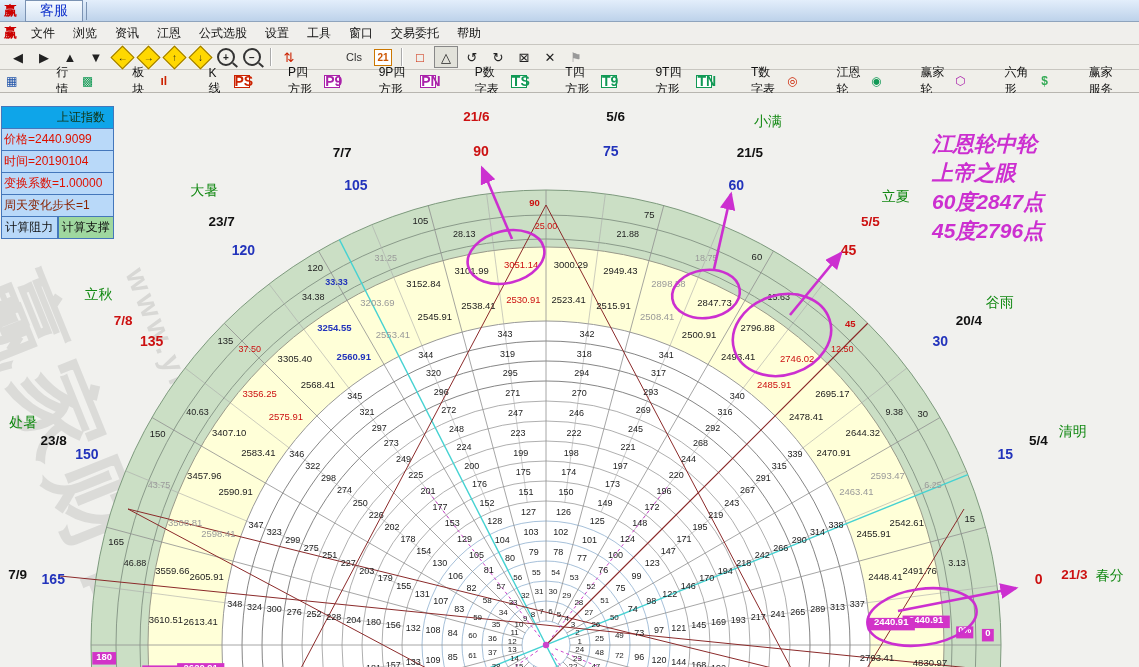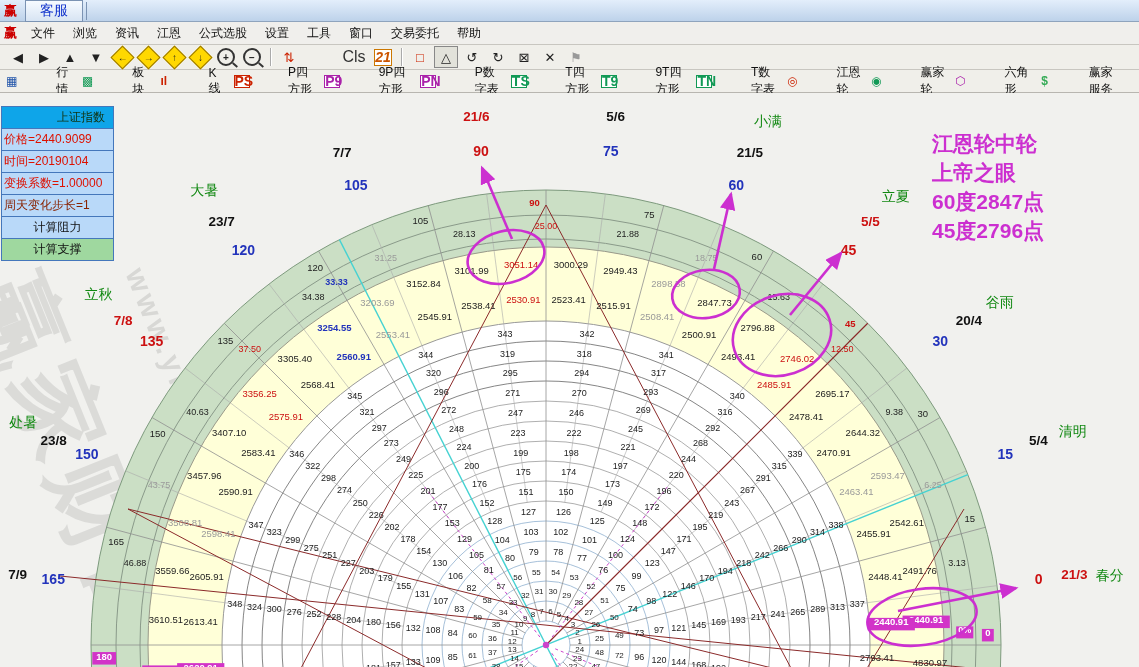--- a/index.html
+++ b/index.html
@@ -20,44 +20,44 @@
   .tool{width:22px;height:20px;display:flex;align-items:center;justify-content:center;margin:0 1px;
         font-size:13px;color:#222;border:1px solid transparent;}
   .tool.pressed{border:1px solid #888;background:#e2e2da;}
   .sep{width:1px;height:18px;background:#aaa;margin:0 5px;box-shadow:1px 0 0 #fff;}
   .dia{width:15px;height:15px;background:#ffd800;border:1px solid #997700;transform:rotate(45deg);
        display:flex;align-items:center;justify-content:center;}
   .dia>span{transform:rotate(-45deg);font-size:10px;color:#222;font-weight:bold;}
   .lens{width:14px;height:14px;border:2px solid #333;border-radius:50%;position:relative;
         display:flex;align-items:center;justify-content:center;font-size:10px;font-weight:bold;color:#222;}
   .lens:after{content:"";position:absolute;width:6px;height:2px;background:#333;right:-5px;bottom:-2px;transform:rotate(40deg);}
-  .cal{width:16px;height:15px;border:1px solid #cc7700;background:#ffffff;color:#cc5500;font-size:14px;
-       display:flex;align-items:center;justify-content:center;font-weight:bold;font-style:italic;}
-  .txttool{font-size:16px;color:#333;padding:0 3px;margin-left:37px;}
+  .cal{width:16px;height:15px;border:1px solid #cc7700;background:#ffffff;color:#cc5500;font-size:10px;
+       display:flex;align-items:center;justify-content:center;font-weight:bold;}
+  .txttool{font-size:11px;color:#333;padding:0 3px;margin-left:37px;}
   
   .toolbar2{height:22px;background:#f0efea;border-bottom:1px solid #b8b6b0;display:flex;align-items:center;padding:0 6px;}
   .feat{display:flex;align-items:center;margin-right:10px;cursor:default;}
   .feat .fico{width:15px;height:13px;margin-right:3px;display:flex;align-items:center;justify-content:center;
         font-size:9px;font-weight:bold;}
   .badge{border:1px solid;width:14px;height:11px;line-height:11px;text-align:center;font-size:14px;font-weight:bold;background:#fff;}
   .flabel{font-size:12px;color:#111;margin-left:36px;}
   
   .main{position:relative;width:1139px;height:577px;overflow:hidden;background:#f1f1ee;}
   svg text{font-family:"Liberation Sans","DejaVu Sans",sans-serif;}
   
   .panel{position:absolute;left:1px;top:13px;width:113px;z-index:30;font-size:12px;}
   .panel .hdr{background:#0ea5e9;border:1px solid #4477bb;text-align:right;padding:2px 8px;color:#113311;}
   .panel .row{background:#b9d9f9;border:1px solid #4477bb;border-top:none;padding:2px 2px;color:#dd1100;white-space:nowrap;}
   .panel .row.dark{color:#882200;}
-  .panel .btnrow{display:flex;flex-direction:column;}
+  .panel .btnrow{display:flex;}
   .panel .pbtn{flex:1;border:1px solid #4477bb;border-top:none;text-align:center;padding:2px 0;color:#111;}
   .panel .pbtn.blue{background:#b9d9f9;}
   .panel .pbtn.green{background:#9fd89f;}
   
-  .ann{position:absolute;left:932px;top:36px;z-index:30;color:#cc2fd0;font-size:21px;font-weight:bold;line-height:29px;white-space:nowrap;}
+  .ann{position:absolute;left:932px;top:36px;z-index:30;color:#cc2fd0;font-size:21px;font-weight:bold;line-height:29px;white-space:nowrap;font-style:italic;}
   
   .wm{position:absolute;color:#8f8f8f;z-index:5;pointer-events:none;}
   .wm.brand{left:60px;top:160px;font-size:92px;font-weight:bold;opacity:.22;transform:rotate(68deg);transform-origin:left top;letter-spacing:8px;white-space:nowrap;}
   .wm.site{left:150px;top:170px;font-size:30px;font-weight:bold;opacity:.25;transform:rotate(68deg);transform-origin:left top;letter-spacing:4px;white-space:nowrap;}
   .wm.site2{left:760px;top:250px;font-size:26px;font-weight:bold;opacity:.20;transform:rotate(68deg);transform-origin:left top;letter-spacing:3px;white-space:nowrap;}
   .wm.qq{left:368px;top:382px;font-size:23px;font-weight:bold;opacity:.45;}
 </style>
 </head>
 <body>
 

